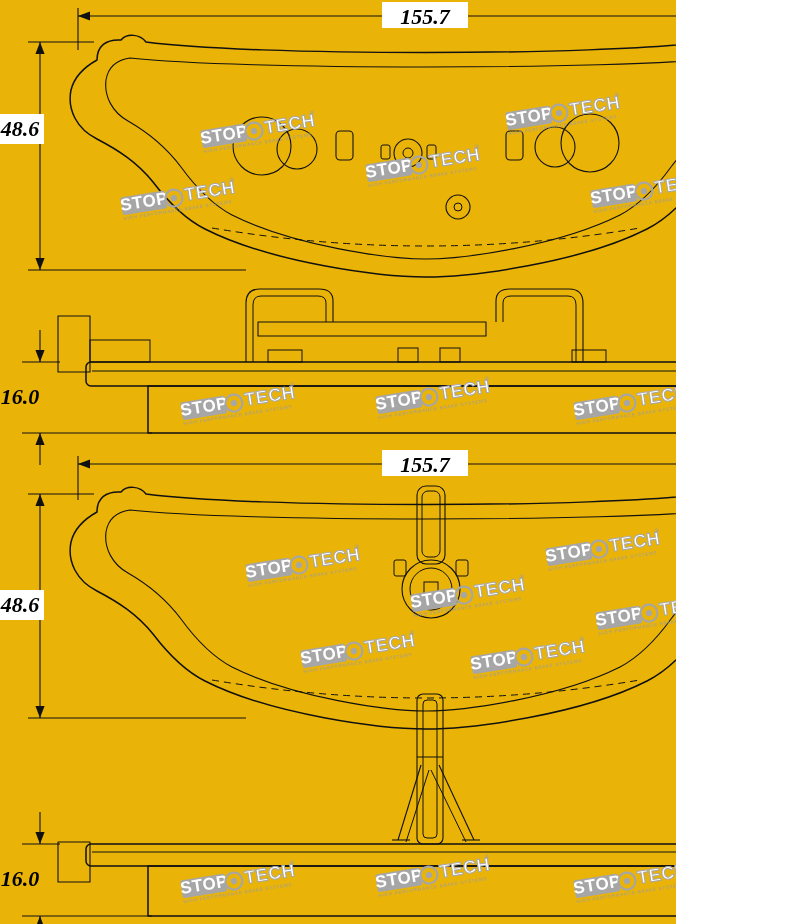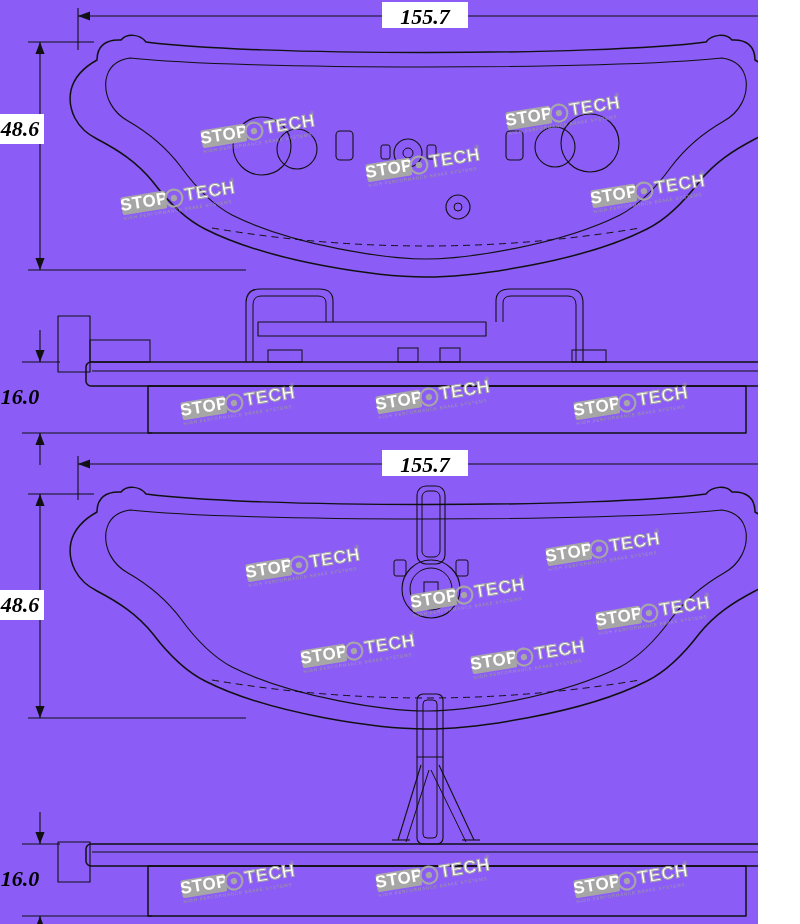--- a/index.html
+++ b/index.html
@@ -1,16 +1,16 @@
 <!DOCTYPE html>
 <html><head>
 <meta charset="utf-8">
 <style>
   html,body{margin:0;padding:0;background:#ffffff;}
-  .page{width:758px;height:924px;background:#8b5cf6;overflow:hidden;}
+  .page{width:676px;height:924px;background:#eab308;overflow:hidden;}
   svg{display:block;}
   .ol{fill:none;stroke:#111;stroke-width:1.5;stroke-linejoin:round;stroke-linecap:round;}
   .ol2{fill:none;stroke:#111;stroke-width:1.1;stroke-linejoin:round;}
   .thin{fill:none;stroke:#111;stroke-width:1;}
   .dash{fill:none;stroke:#111;stroke-width:1;stroke-dasharray:7 5;}
   .dim{stroke:#111;stroke-width:1.1;fill:none;}
   .dimtxt{font:italic 700 22px "Liberation Serif",serif;fill:#000;}
   .mask{fill:#ffffff;}
   .wm-block{fill:#a6a6a6;}
   .wm-stop{font:700 17px "Liberation Sans",sans-serif;fill:#ffffff;letter-spacing:.5px;}

